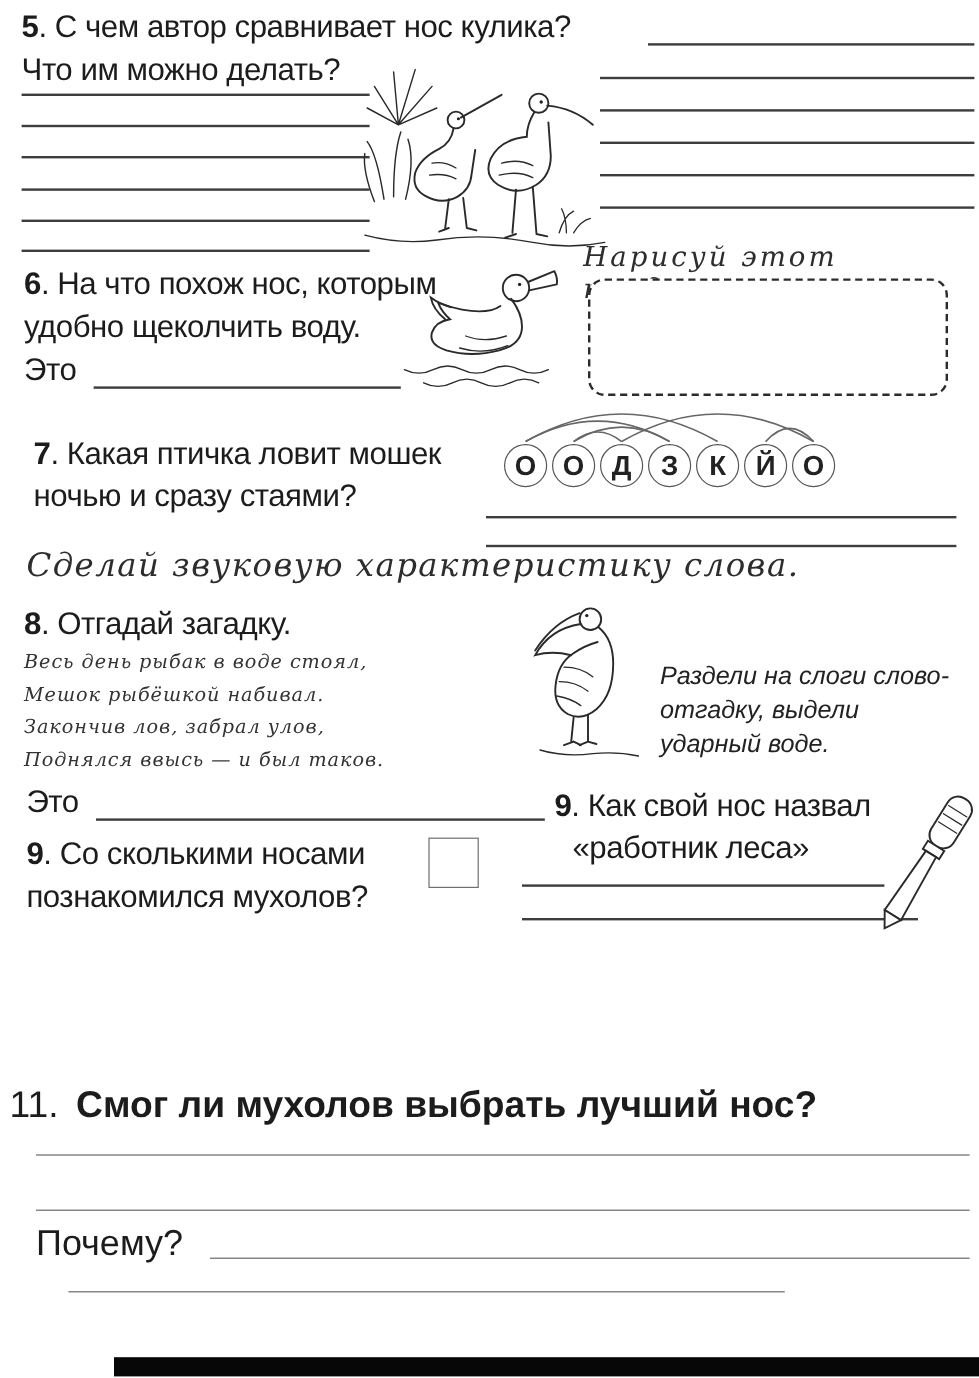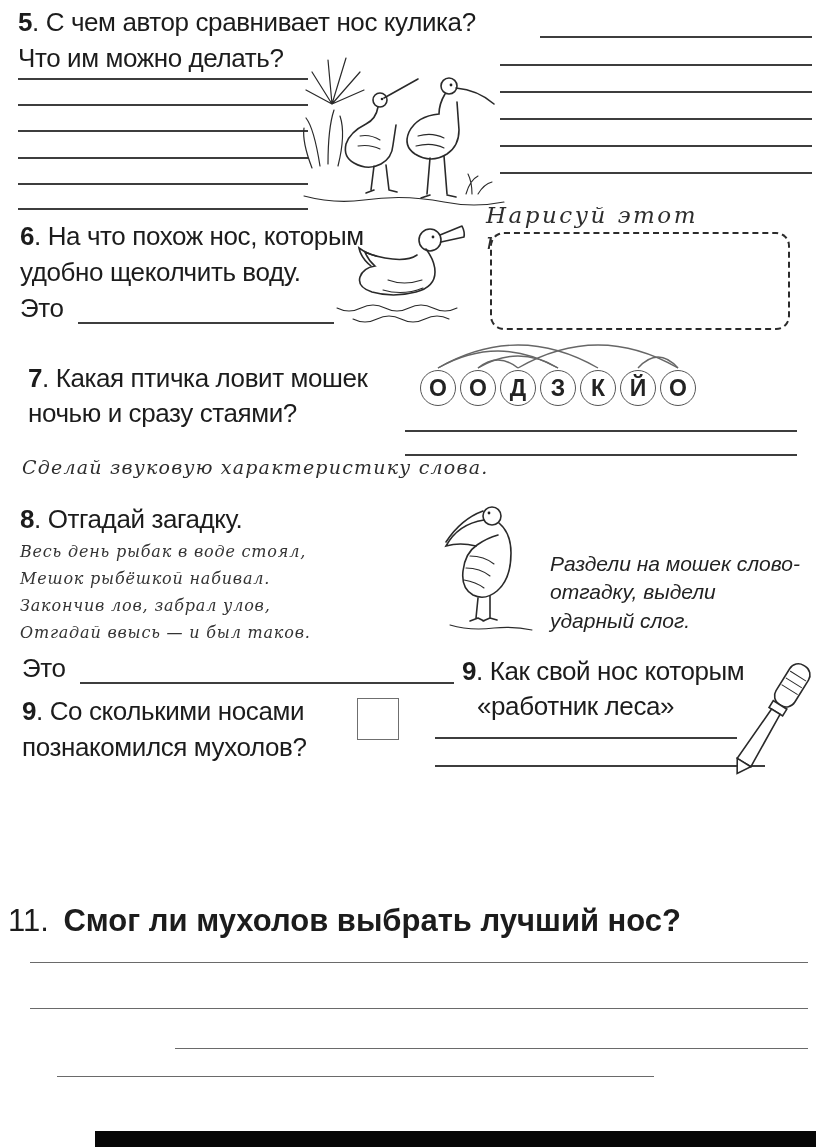--- a/index.html
+++ b/index.html
@@ -123,53 +123,53 @@
     <span class="letter-circle">Д</span>
     <span class="letter-circle">З</span>
     <span class="letter-circle">К</span>
     <span class="letter-circle">Й</span>
     <span class="letter-circle">О</span>
   </div>
 
   <div class="rule" style="left:405px; top:430px; width:392px;"></div>
   <div class="rule" style="left:405px; top:454px; width:392px;"></div>
 
-  <div class="abs hand" style="left:22px; top:456px; font-size:19px; letter-spacing:1.2px;">Сделай звуковую характеристику слова.</div>
+  <div class="abs hand" style="left:22px; top:456px; font-size:27px; letter-spacing:1.2px;">Сделай звуковую характеристику слова.</div>
 
   <div class="qline" style="left:20px; top:503px;text-align:center;">
     <span class="num">8</span><span>. Отгадай загадку.</span>
   </div>
 
   <div class="riddle" style="left:20px; top:538px;">
     <div>Весь день рыбак в воде стоял,</div>
     <div>Мешок рыбёшкой набивал.</div>
     <div>Закончив лов, забрал улов,</div>
-    <div>Отгадай ввысь — и был таков.</div>
+    <div>Поднялся ввысь — и был таков.</div>
   </div>
 
   <div class="abs" style="left:436px; top:498px;">
     <svg width="108" height="140" viewBox="0 0 108 140" stroke="#2a2a2a" fill="none" stroke-width="1.6" stroke-linecap="round">
       <circle cx="56" cy="18" r="9"></circle>
       <circle cx="53" cy="15" r="1.4" fill="#222" stroke="none"></circle>
       <path d="M48 22 q-26 4 -38 26 q14 -4 30 0"></path>
       <path d="M47 13 q-22 8 -37 31"></path>
       <path d="M63 25 q12 10 12 30 q0 26 -14 38 q-12 10 -24 4 q-12 -7 -10 -24 q2 -18 14 -26 q10 -7 21 -10"></path>
       <path d="M34 58 q14 0 24 8 M30 70 q14 0 24 8 M28 82 q12 2 20 8" stroke-width="1.1"></path>
       <path d="M42 100 l-2 20 m2 0 l-8 3 m8 -3 l6 3 M54 98 l0 22 m0 0 l-7 3 m7 -3 l7 2"></path>
       <path d="M14 127 q20 6 44 3 q20 -2 38 2" stroke-width="1.1"></path>
     </svg>
   </div>
 
-  <div class="side-note" style="left:550px; top:550px;">Раздели на мошек слово-отгадку, выдели ударный слог.</div>
+  <div class="side-note" style="left:550px; top:550px;">Раздели на слоги слово-отгадку, выдели ударный воде.</div>
 
   <div class="qline" style="left:22px; top:652px;">Это</div>
   <div class="rule" style="left:80px; top:682px; width:374px;"></div>
 
   <div class="qline" style="left:462px; top:655px;">
-    <span class="num">9</span><span>. Как свой нос которым</span>
+    <span class="num">9</span><span>. Как свой нос назвал</span>
   </div>
   <div class="qline" style="left:477px; top:690px;">«работник леса»</div>
   <div class="rule" style="left:435px; top:737px; width:302px;"></div>
   <div class="rule" style="left:435px; top:765px; width:330px;"></div>
 
   <div class="abs" style="left:726px; top:652px;">
     <svg width="90" height="140" viewBox="0 0 90 140" stroke="#2a2a2a" fill="#ffffff" stroke-width="1.6" stroke-linecap="round">
       <g transform="rotate(32 44 69)">
         <rect x="33" y="4" width="22" height="46" rx="10"></rect>
         <path d="M35 16 h18 M35 24 h18 M35 32 h18" stroke-width="1" fill="none"></path>
@@ -186,18 +186,19 @@
   <div class="qline" style="left:22px; top:731px;">познакомился мухолов?</div>
   <div class="square-box" style="left:357px; top:698px; width:42px; height:42px;"></div>
 
   <div class="abs" style="left:8px; top:903px; font-size:31px; white-space:nowrap;">
     <span>11.</span>
     <span style="font-weight:bold; margin-left:6px;">Смог ли мухолов выбрать лучший нос?</span>
   </div>
   <div class="rule thin" style="left:30px; top:962px;  width:778px;"></div>
   <div class="rule thin" style="left:30px; top:1008px; width:778px;"></div>
 
+  <div class="abs" style="left:30px; top:1020px; font-size:30px;">Почему?</div>
   <div class="rule thin" style="left:175px; top:1048px; width:633px;"></div>
   <div class="rule thin" style="left:57px;  top:1076px; width:597px;"></div>
 
   <div class="bar" style="left:95px; top:1131px; width:721px; height:16px;"></div>
 
 </div>
 
 </body></html>

